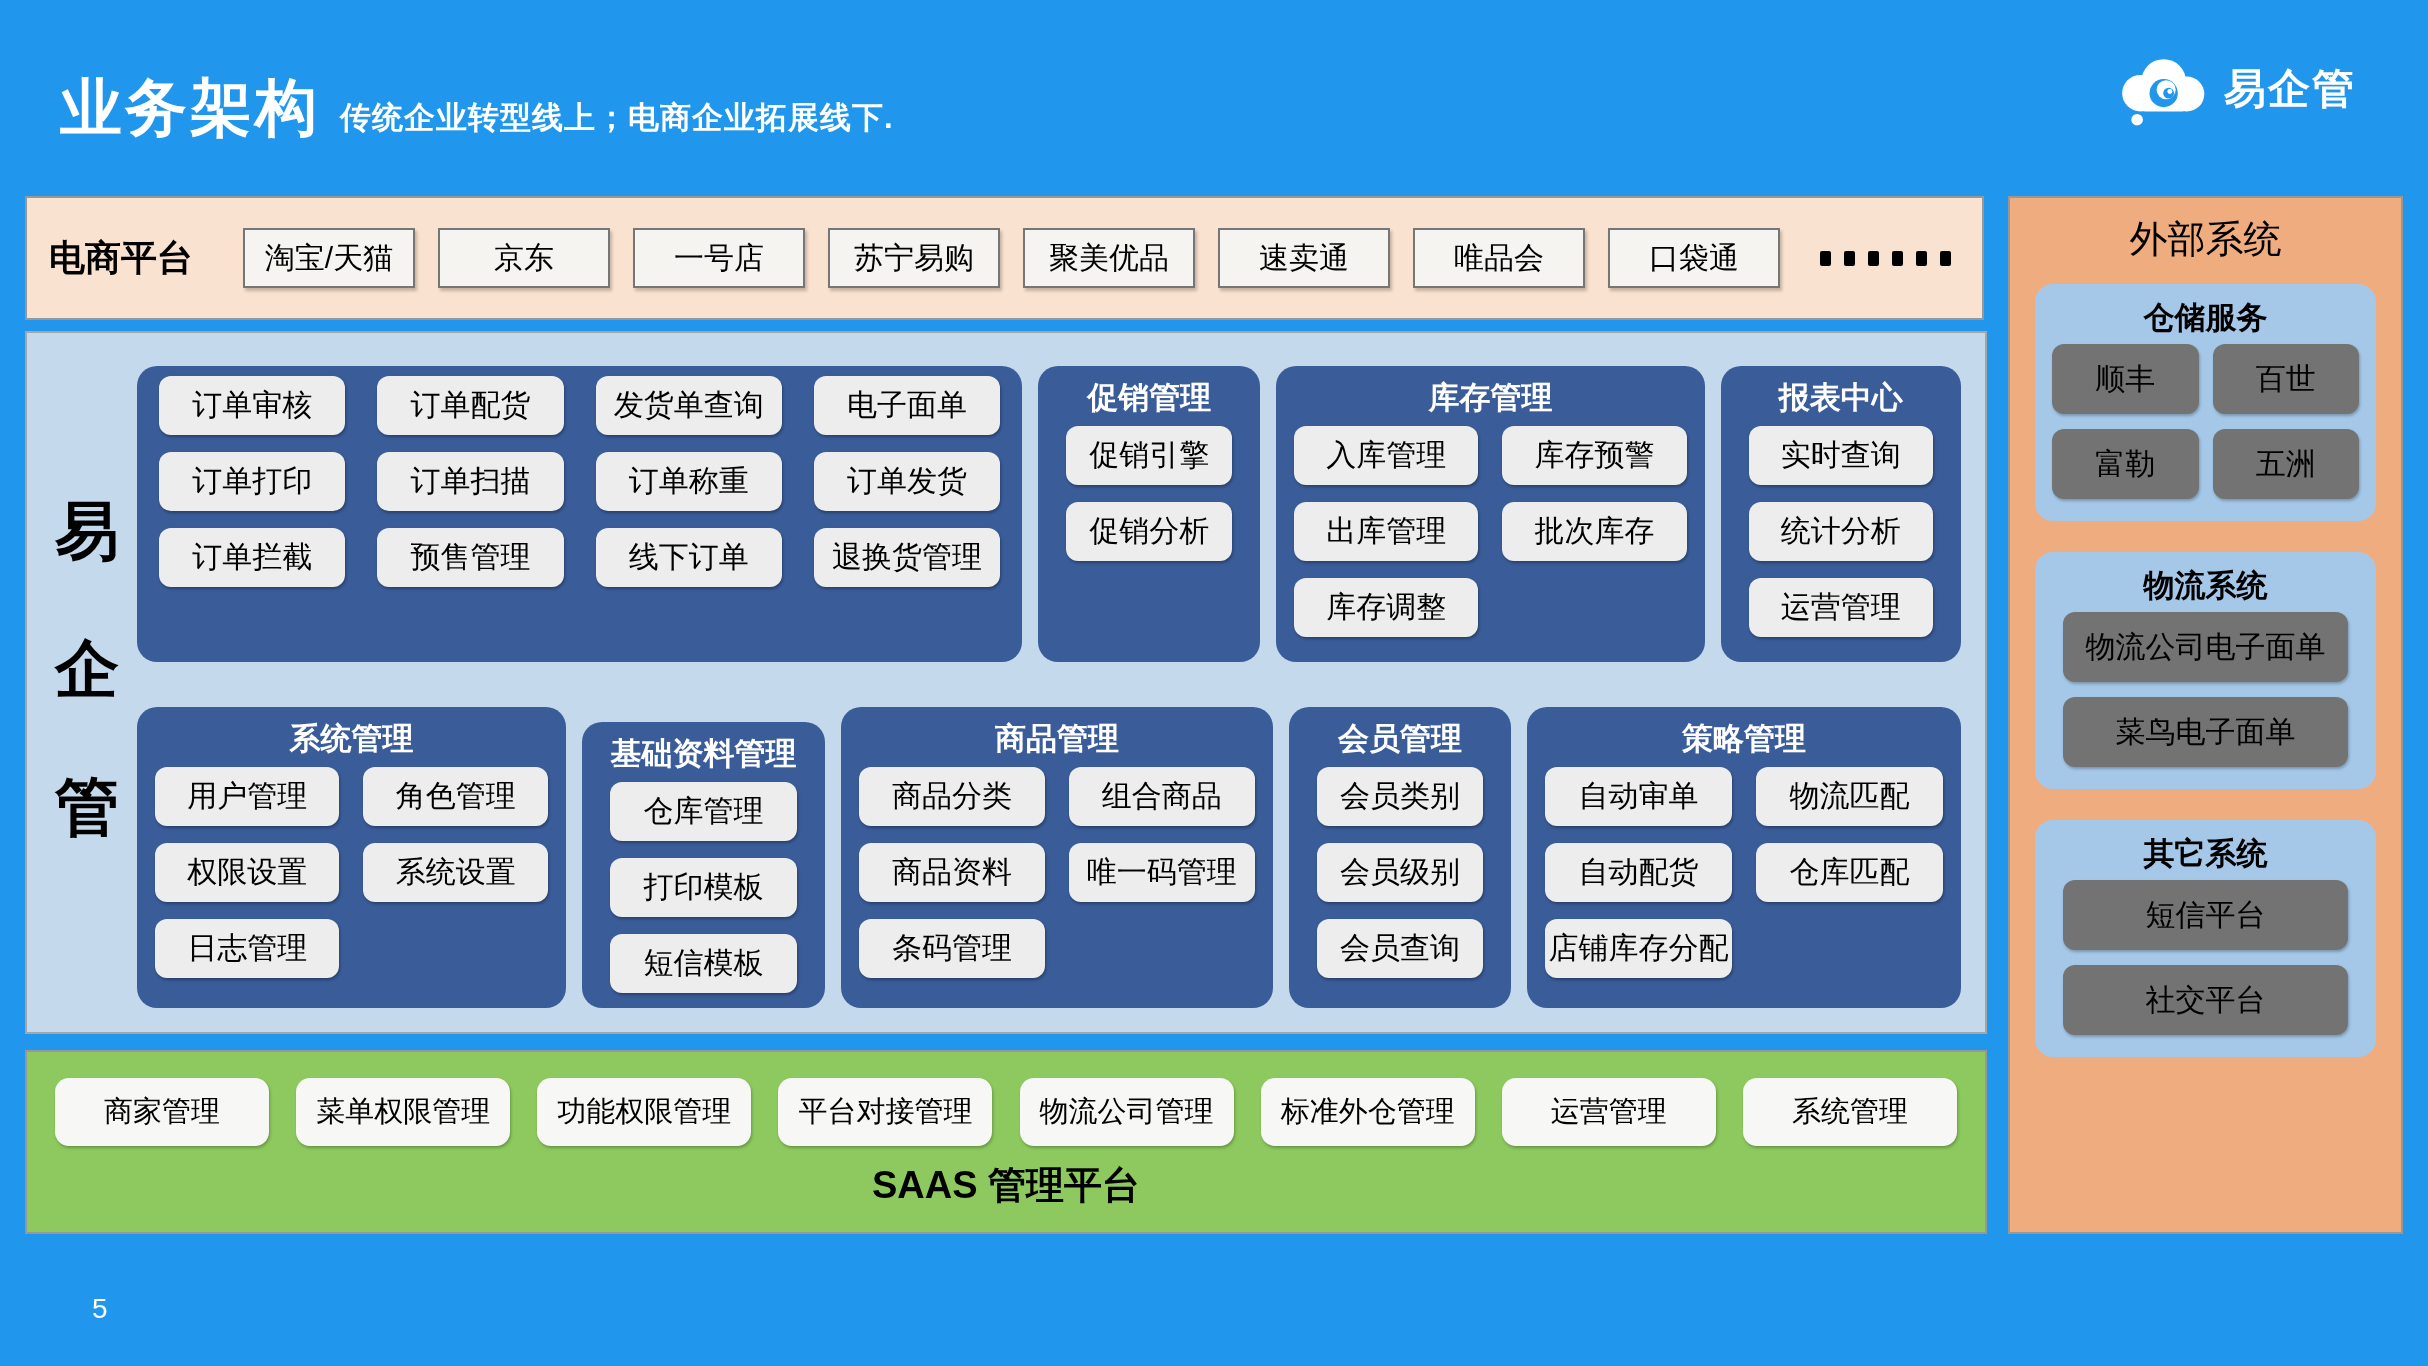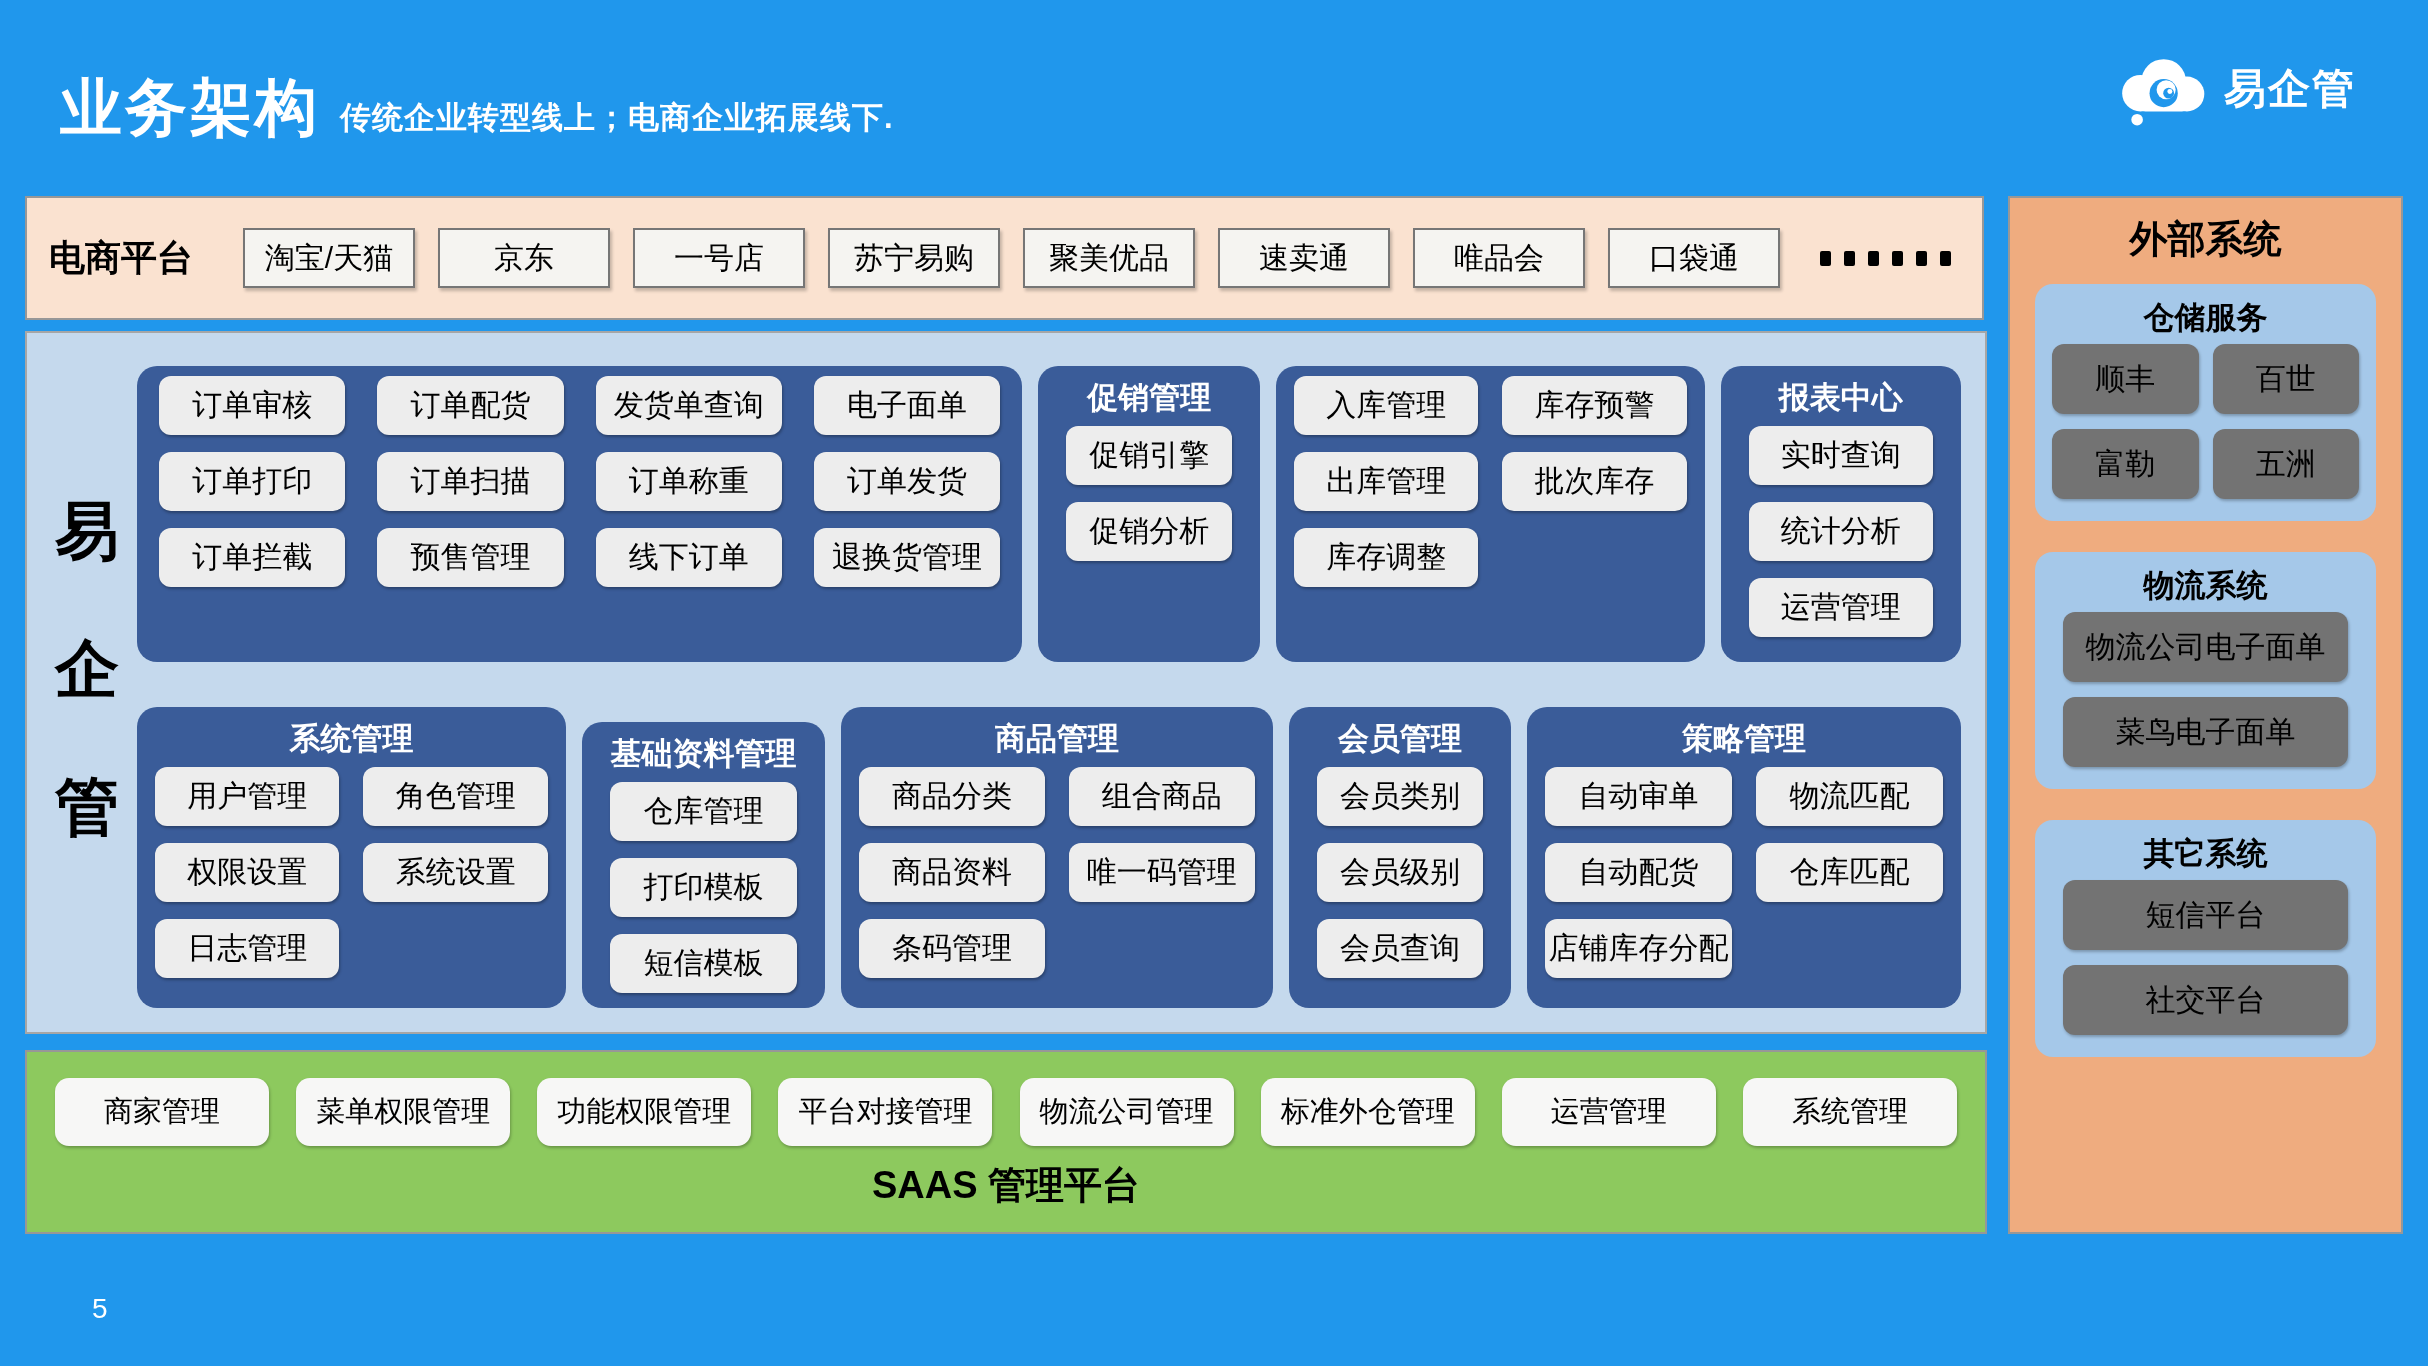--- a/index.html
+++ b/index.html
@@ -44,21 +44,21 @@
   .saas-bar{position:absolute;left:25px;top:1050px;width:1962px;height:184px;background:#8DC95E;
             border:2px solid #979797;box-sizing:border-box;}
   .saas-row{position:absolute;left:28px;right:28px;top:26px;display:flex;justify-content:space-between;}
   .saas-btn{width:214px;height:68px;background:#F7F7F6;border-radius:14px;display:flex;align-items:center;
             justify-content:center;font-size:29px;box-shadow:1px 2px 3px rgba(0,0,0,.25);white-space:nowrap;}
   .saas-title{position:absolute;left:0;right:0;top:108px;text-align:center;font-size:38px;font-weight:900;}
 
   
   .ext-bar{position:absolute;left:2008px;top:196px;width:395px;height:1038px;background:#EFAC7F;
            border:2px solid #979797;box-sizing:border-box;}
-  .ext-title{text-align:center;font-size:38px;font-weight:700;margin-top:16px;height:52px;}
+  .ext-title{text-align:center;font-size:38px;font-weight:400;margin-top:16px;height:52px;}
   .ext-groups{display:flex;flex-direction:column;gap:31px;margin:18px 25px 0;}
   .ext-group{background:#A5C8E9;border-radius:18px;padding:12px 0 22px;}
   .ext-group-title{text-align:center;font-size:31px;font-weight:700;height:48px;line-height:44px;}
   .ext-grid{display:grid;row-gap:15px;padding:0 17px;}
   .ext-grid.cols-2{grid-template-columns:1fr 1fr;column-gap:14px;}
   .ext-grid.cols-1{grid-template-columns:1fr;padding:0 28px;}
   .ext-btn{height:70px;background:#737373;border-radius:12px;display:flex;align-items:center;justify-content:center;
            font-size:30px;box-shadow:1px 2px 3px rgba(0,0,0,.25);white-space:nowrap;}
 </style>
 </head>
@@ -135,20 +135,21 @@
             </div>
           </div>
           <div class="panel" style="flex: 222 222 0%;">
             <div class="panel-title">促销管理</div>
             <div class="p-grid cols-1">
               <div class="p-btn">促销引擎</div>
               <div class="p-btn">促销分析</div>
             </div>
           </div>
           <div class="panel" style="flex: 428 428 0%;">
+            <div class="panel-title">库存管理</div>
             <div class="p-grid cols-2">
               <div class="p-btn">入库管理</div>
               <div class="p-btn">库存预警</div>
               <div class="p-btn">出库管理</div>
               <div class="p-btn">批次库存</div>
               <div class="p-btn">库存调整</div>
             </div>
           </div>
           <div class="panel" style="flex: 240 240 0%;">
             <div class="panel-title">报表中心</div>

